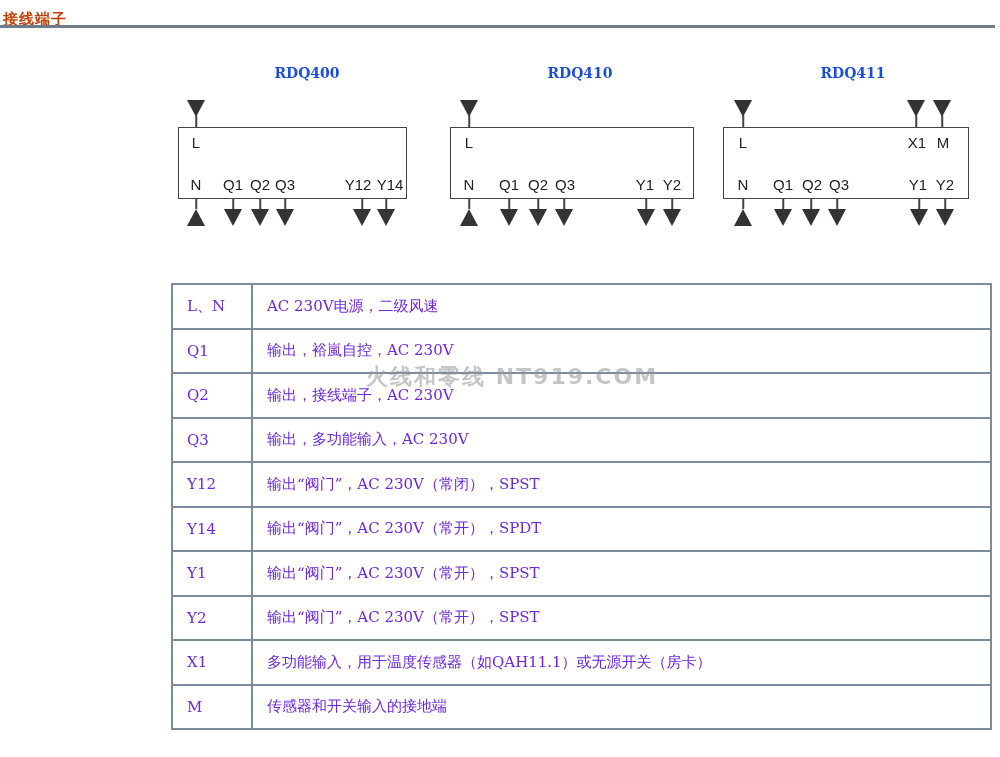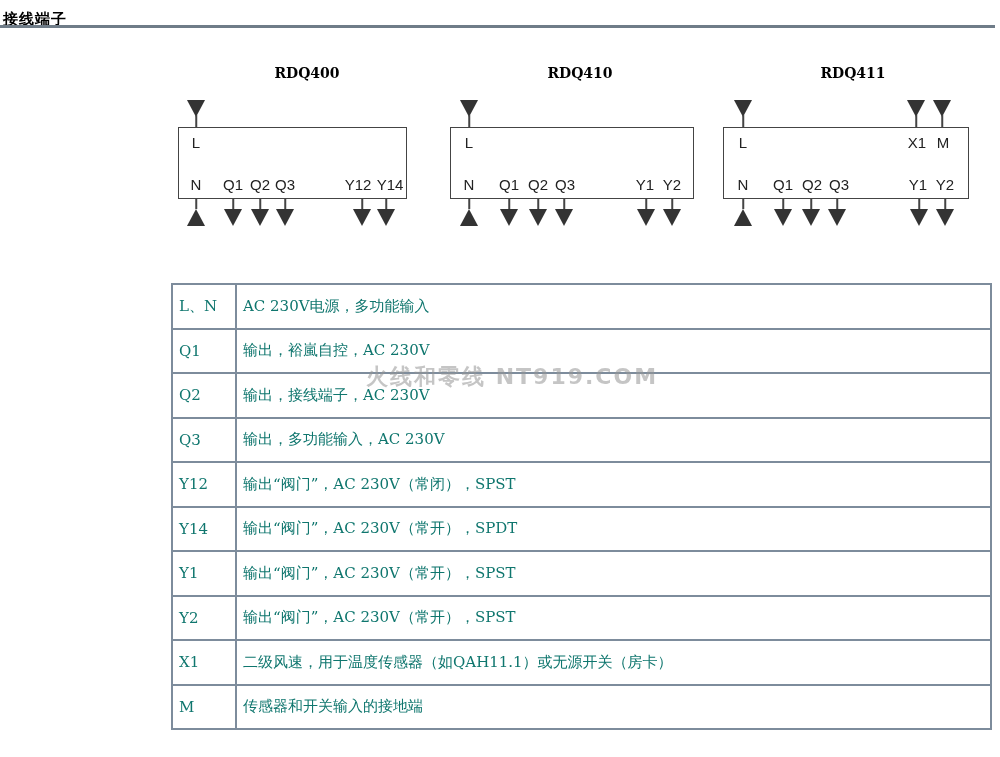--- a/index.html
+++ b/index.html
@@ -1,31 +1,31 @@
 <!DOCTYPE html>
 <html><head>
 <meta charset="utf-8">
 <style>
   html, body { margin: 0; padding: 0; background: #ffffff; }
   body { width: 1000px; height: 757px; position: relative; overflow: hidden;
          font-family: "DejaVu Serif", "Liberation Serif", serif; color: #222; }
   .title { position: absolute; left: 3px; top: 10px; font-size: 15px; font-weight: bold;
-           font-family: "DejaVu Sans", sans-serif; color: #000000; letter-spacing: 1px; }
+           font-family: "DejaVu Sans", sans-serif; color: #c2410c; letter-spacing: 1px; }
   .rule { position: absolute; left: 0; top: 25px; width: 995px; height: 3px; background: #6f7c88; }
   .model { position: absolute; top: 5px; font-size: 14px; font-weight: bold;
-           font-family: "DejaVu Serif", serif; color: #000000; transform: translateX(-50%); white-space: nowrap; }
+           font-family: "DejaVu Serif", serif; color: #1d4ed8; transform: translateX(-50%); white-space: nowrap; }
   .box { position: absolute; top: 67px; height: 72px; border: 1.5px solid #444; box-sizing: border-box; background: #fff; }
   .term { position: absolute; font-family: "Liberation Sans", sans-serif; font-size: 15px; color: #222; transform: translateX(-50%); white-space: nowrap; }
   .arrow { position: absolute; width: 0; height: 0; }
   .arr-down { border-left: 9px solid transparent; border-right: 9px solid transparent; border-top: 17px solid #333; transform: translateX(-50%); }
   .arr-up { border-left: 9px solid transparent; border-right: 9px solid transparent; border-bottom: 17px solid #333; transform: translateX(-50%); }
   .stem { position: absolute; width: 1.5px; background: #444; transform: translateX(-50%); }
   table.spec { position: absolute; left: 171px; top: 283px; width: 821px; border-collapse: collapse;
                font-family: "DejaVu Serif", "Liberation Serif", serif; font-size: 15px; }
-  table.spec td { border: 2px solid #7d8c9c; height: 42.5px; padding: 0 6px; vertical-align: middle; color: #0f766e; }
+  table.spec td { border: 2px solid #7d8c9c; height: 42.5px; padding: 0 14px; vertical-align: middle; color: #6d28d9; }
   table.spec td.code { width: 50px; }
   .watermark { position: absolute; left: 366px; top: 362px; font-family: "DejaVu Sans", sans-serif; font-weight: bold;
                font-size: 22px; color: rgba(150,150,150,0.55); letter-spacing: 2px; pointer-events: none; white-space: nowrap; }
 </style>
 </head>
 <body>
 
 <div class="title">接线端子</div>
 <div class="rule"></div>
 
@@ -113,21 +113,21 @@
   <div class="stem" style="left:919px; top:199px; height:10px;"></div>
   <div class="arrow arr-down" style="left:919px; top:209px;"></div>
   <div class="stem" style="left:945px; top:199px; height:10px;"></div>
   <div class="arrow arr-down" style="left:945px; top:209px;"></div>
 </div>
 
 <table class="spec">
   <tbody>
     <tr>
       <td class="code">L、N</td>
-      <td>AC 230V电源，多功能输入</td>
+      <td>AC 230V电源，二级风速</td>
     </tr>
     <tr>
       <td class="code">Q1</td>
       <td>输出，裕嵐自控，AC 230V</td>
     </tr>
     <tr>
       <td class="code">Q2</td>
       <td>输出，接线端子，AC 230V</td>
     </tr>
     <tr>
@@ -145,21 +145,21 @@
     <tr>
       <td class="code">Y1</td>
       <td>输出“阀门”，AC 230V（常开），SPST</td>
     </tr>
     <tr>
       <td class="code">Y2</td>
       <td>输出“阀门”，AC 230V（常开），SPST</td>
     </tr>
     <tr>
       <td class="code">X1</td>
-      <td>二级风速，用于温度传感器（如QAH11.1）或无源开关（房卡）</td>
+      <td>多功能输入，用于温度传感器（如QAH11.1）或无源开关（房卡）</td>
     </tr>
     <tr>
       <td class="code">M</td>
       <td>传感器和开关输入的接地端</td>
     </tr>
   </tbody>
 </table>
 
 <div class="watermark">火线和零线 NT919.COM</div>
 

